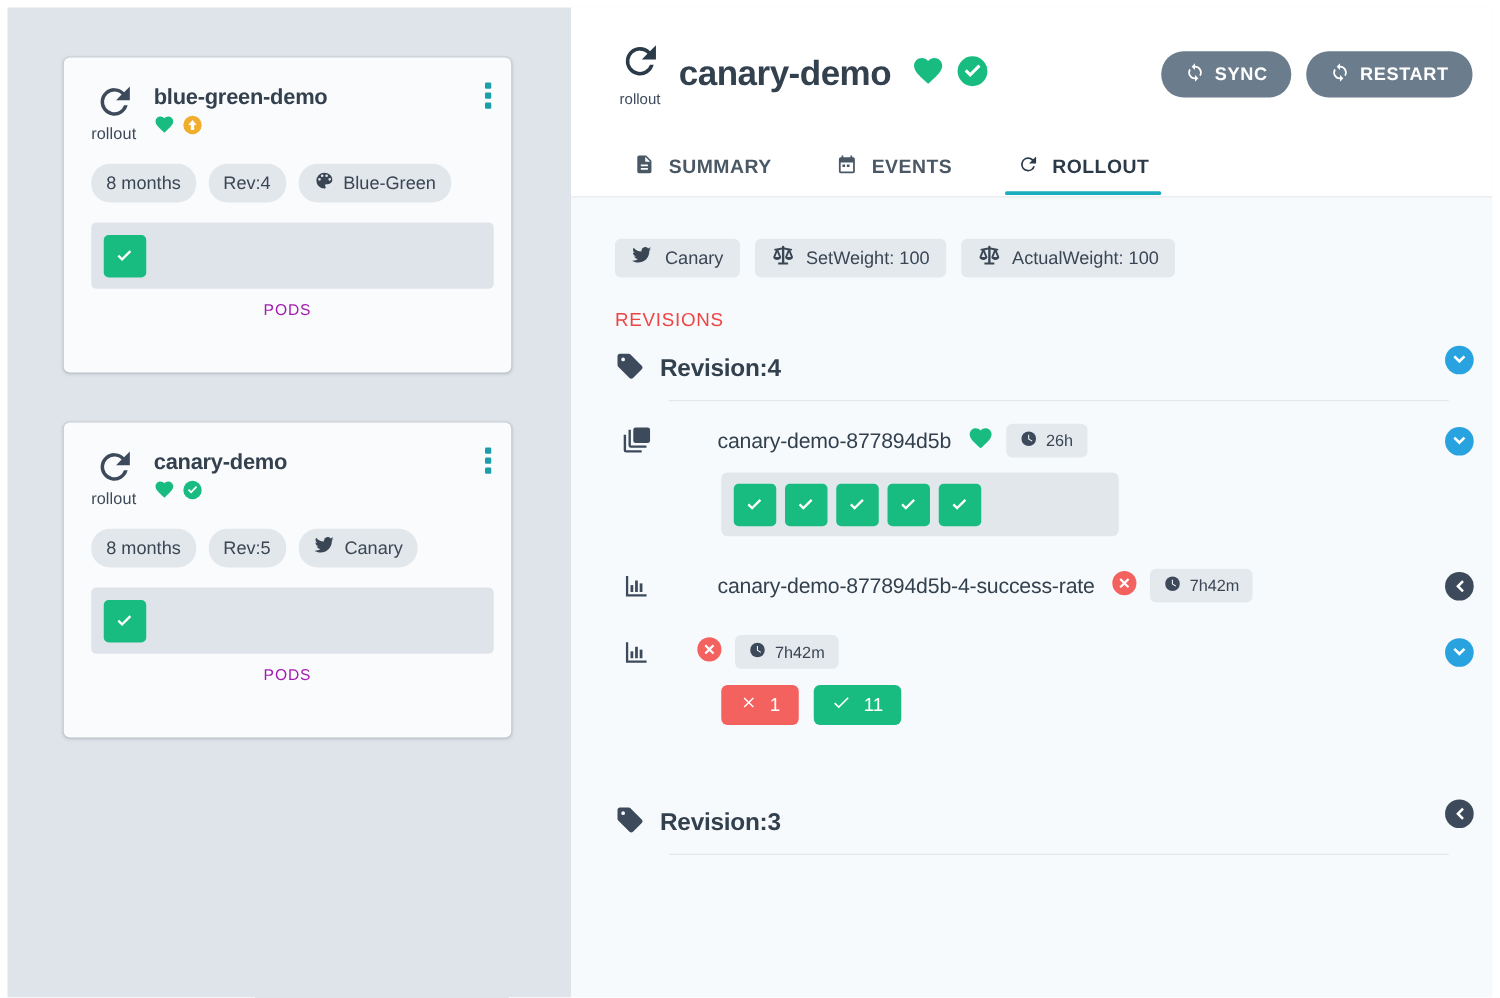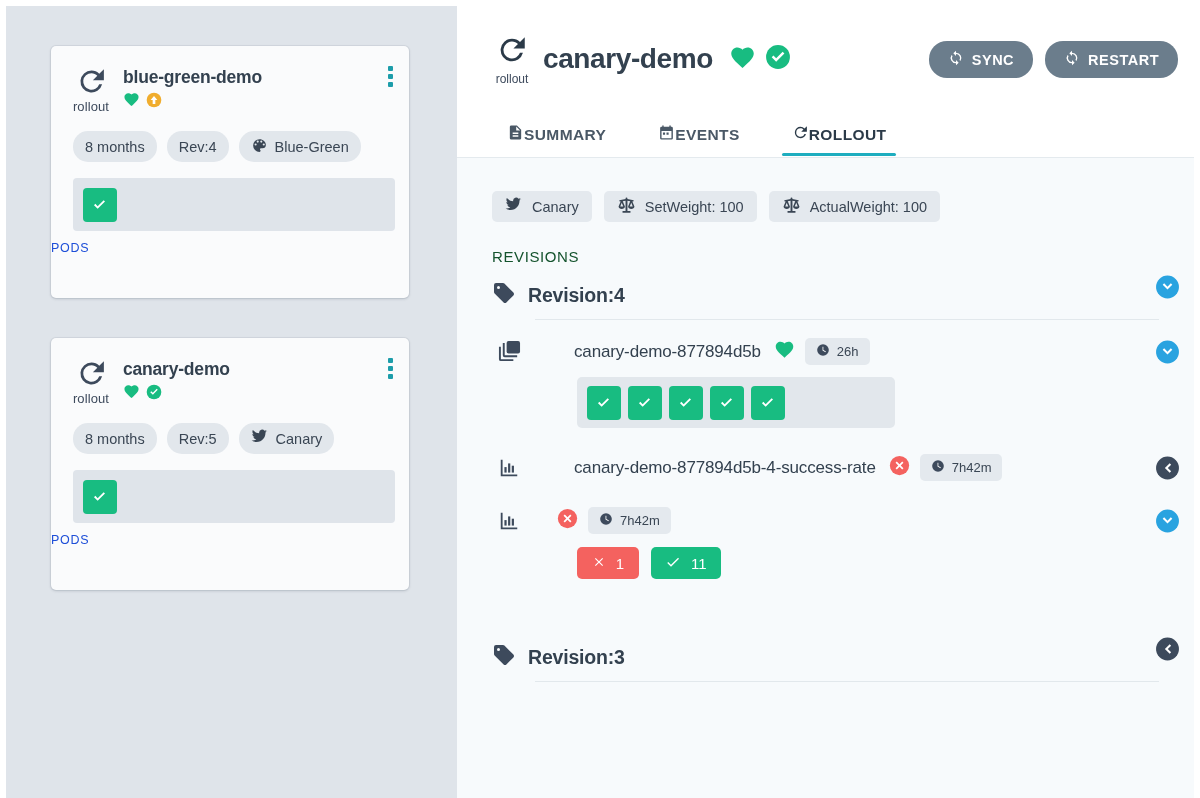--- a/index.html
+++ b/index.html
@@ -114,23 +114,23 @@
   }
   .pod {
     width: 34px; height: 34px;
     background: #18bc81;
     border-radius: 4px;
     display: flex; align-items: center; justify-content: center;
     flex: none;
   }
   .pod svg { display: block; }
   .pods-label {
-    text-align: left;
+    text-align: center;
     font-size: 12.5px;
-    color: #1d4ed8;
+    color: #a21caf;
     letter-spacing: .7px;
     margin-top: 10px;
   }
 
   
   #right {
     position: absolute;
     left: 457px; top: 6px;
     width: 737px; height: 792px;
     background: #f7fafc;
@@ -184,21 +184,21 @@
   }
 
   .tabs {
     display: flex;
     align-items: flex-end;
     padding-left: 24px;
     height: 58px;
     gap: 0;
   }
   .tab {
-    display: flex; align-items: center; gap: 0;
+    display: flex; align-items: center; gap: 11px;
     padding: 0 26px 11px 26px;
     font-size: 15.5px;
     font-weight: bold;
     letter-spacing: .4px;
     color: #4a5866;
     cursor: pointer;
     position: relative;
   }
   .tab.active { color: #2b3a48; }
   .tab.active::after {
@@ -224,21 +224,21 @@
     padding: 0 13px;
     display: flex; align-items: center; gap: 9px;
     font-size: 14.5px;
     color: #3a4654;
     white-space: nowrap;
   }
 
   .section-title {
     padding: 26px 0 0 35px;
     font-size: 15px;
-    color: #14532d;
+    color: #ef4444;
     letter-spacing: .6px;
   }
 
   .rev-block { padding: 0 0 0 35px; }
   .rev-head {
     display: flex; align-items: center;
     padding-top: 16px;
     position: relative;
     padding-right: 25px;
   }

